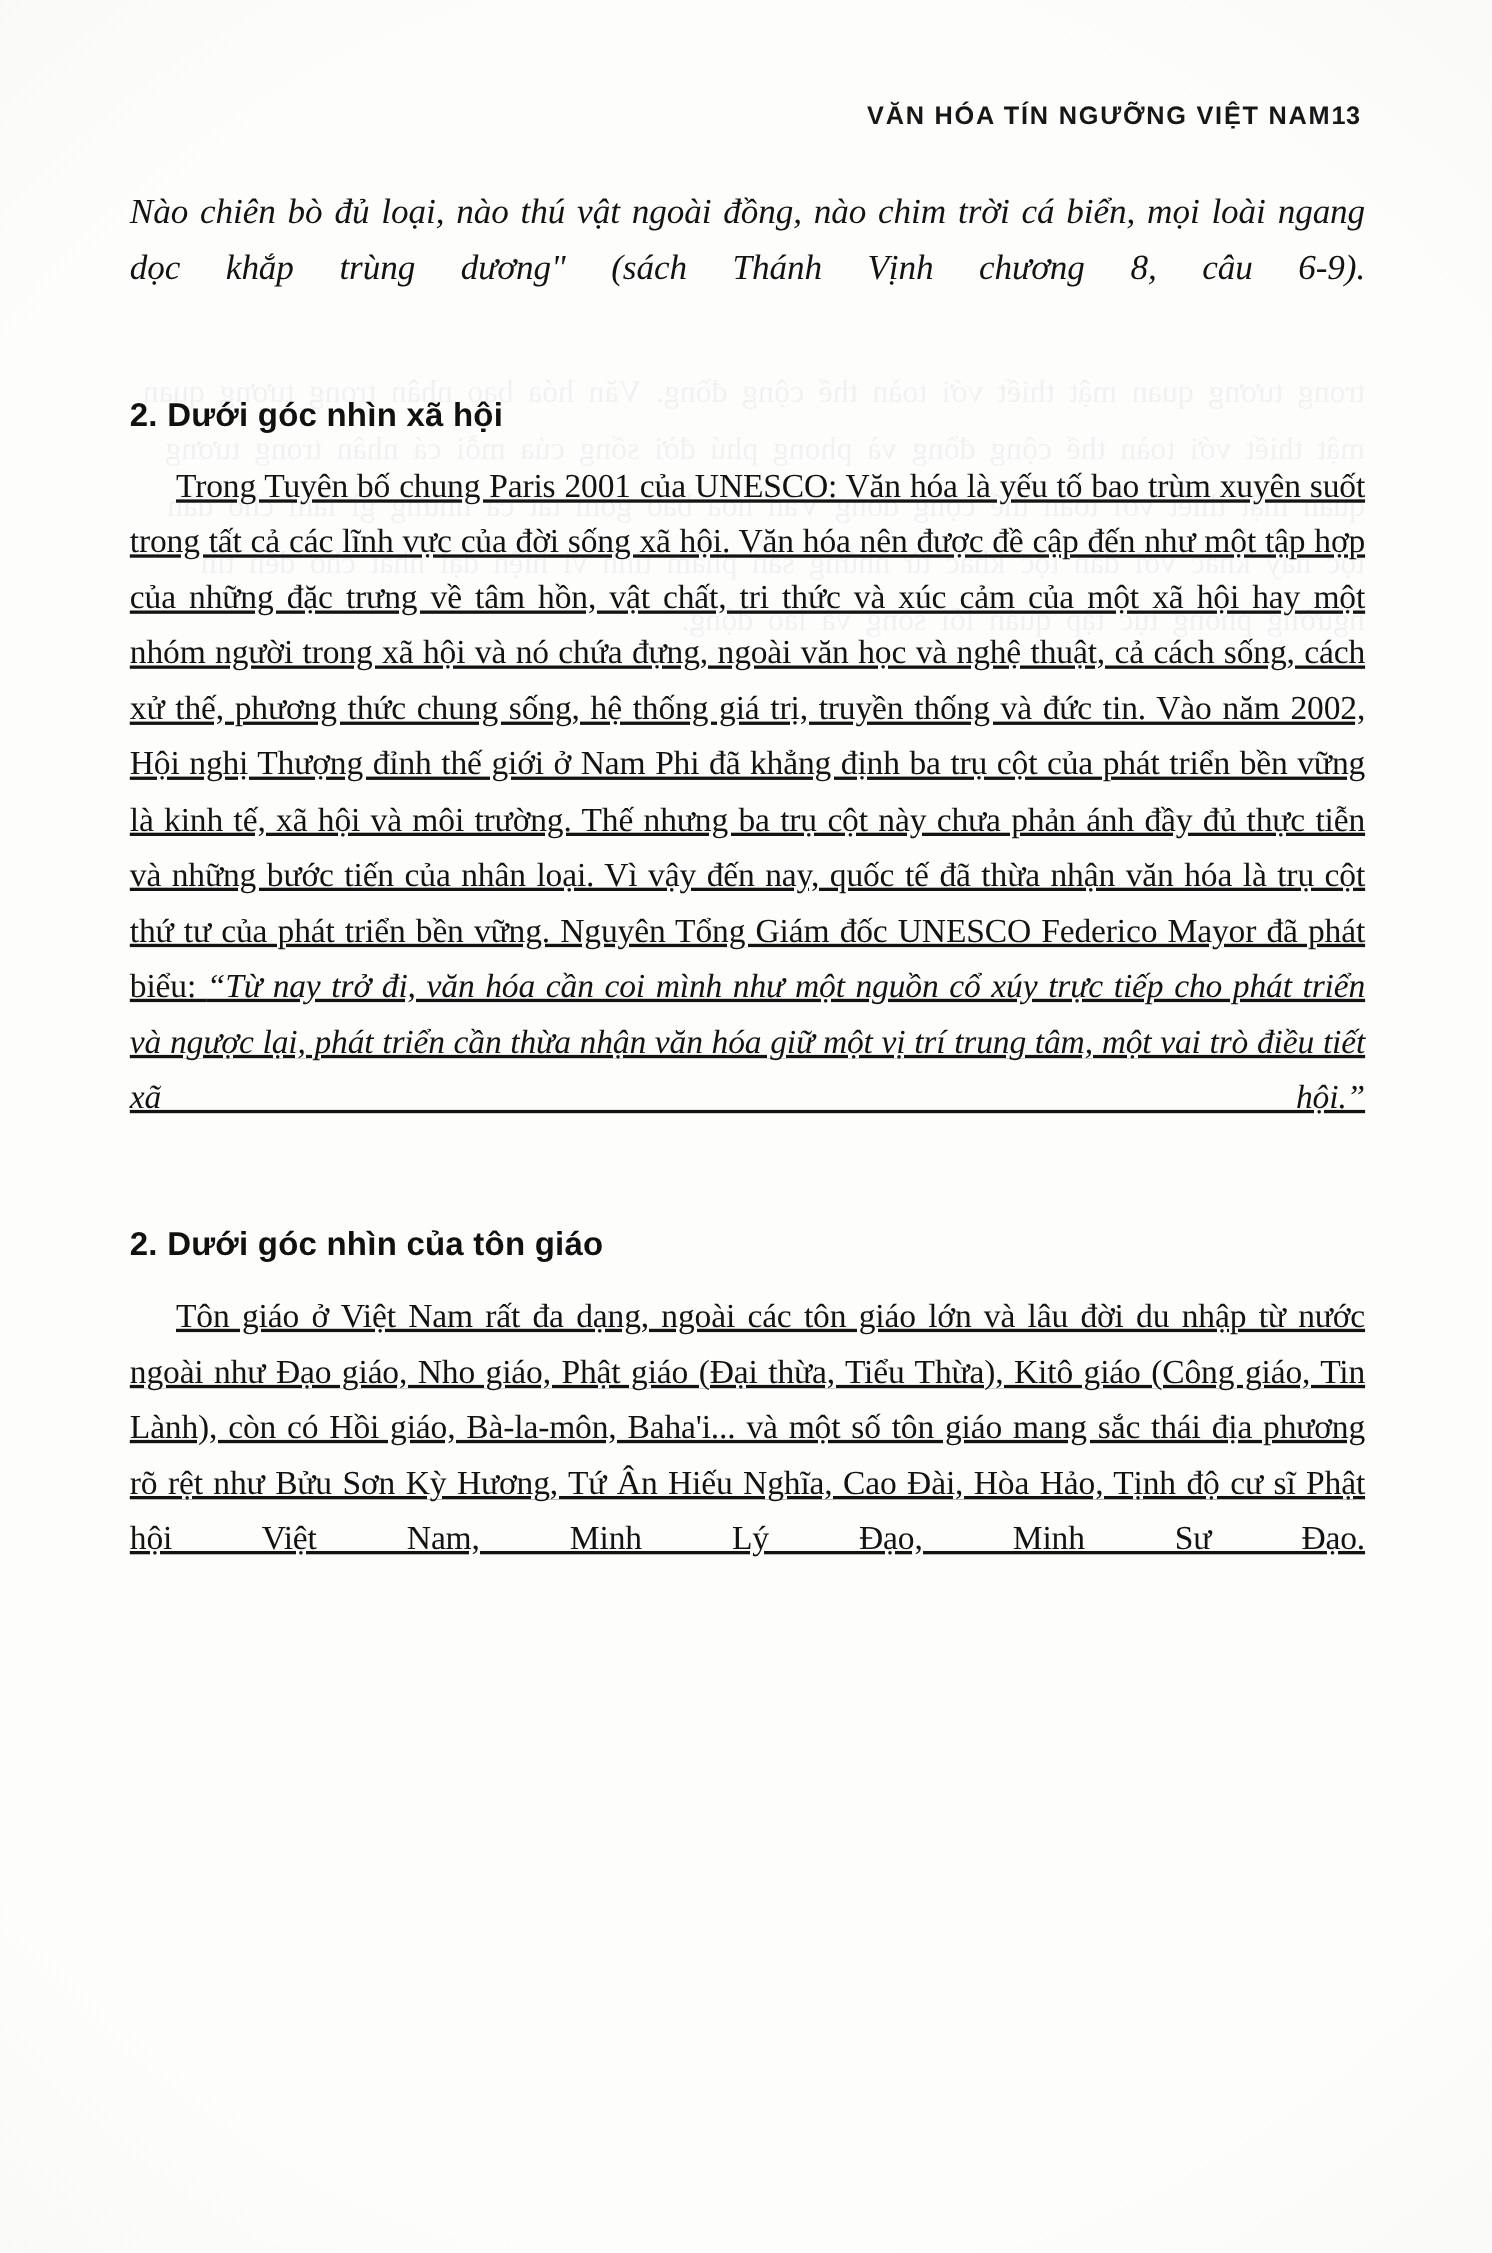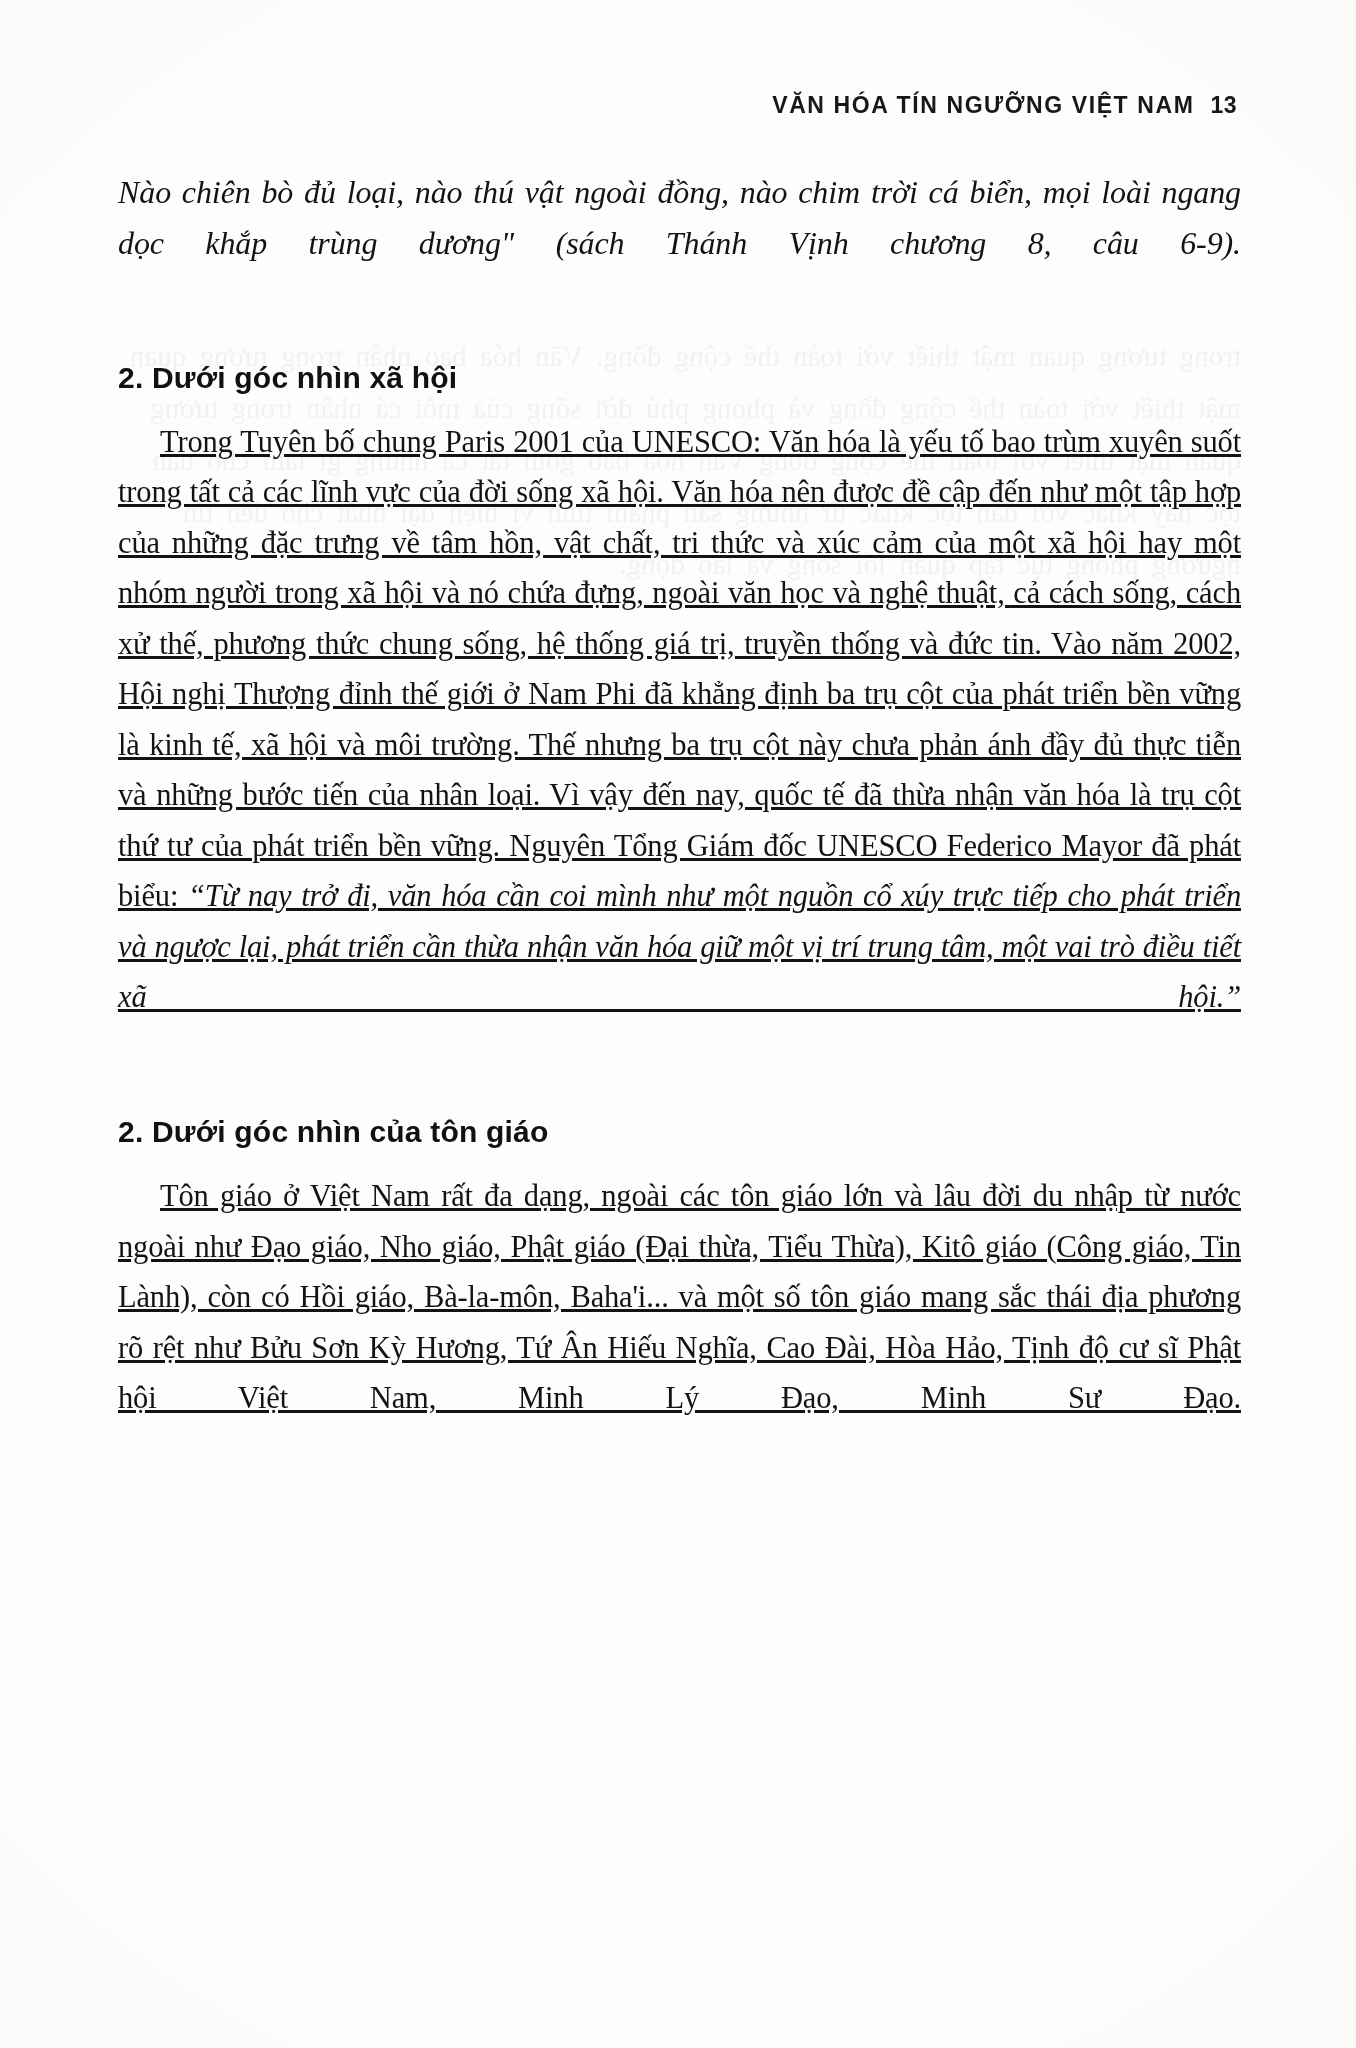--- a/index.html
+++ b/index.html
@@ -55,21 +55,20 @@
     text-align: right;
     font-family: "Liberation Sans", "DejaVu Sans", sans-serif;
     font-weight: 700;
     font-size: 23px;
     letter-spacing: 1.6px;
     color: #171717;
     padding-right: 4px;
     white-space: nowrap;
   }
   .runninghead .folio {
-    margin-left: 16px;
     letter-spacing: 0.5px;
   }
 
   
   p.body {
     margin: 0;
     font-size: 30.5px;
     line-height: 50.5px;
     text-align: justify;
     text-justify: inter-word;

